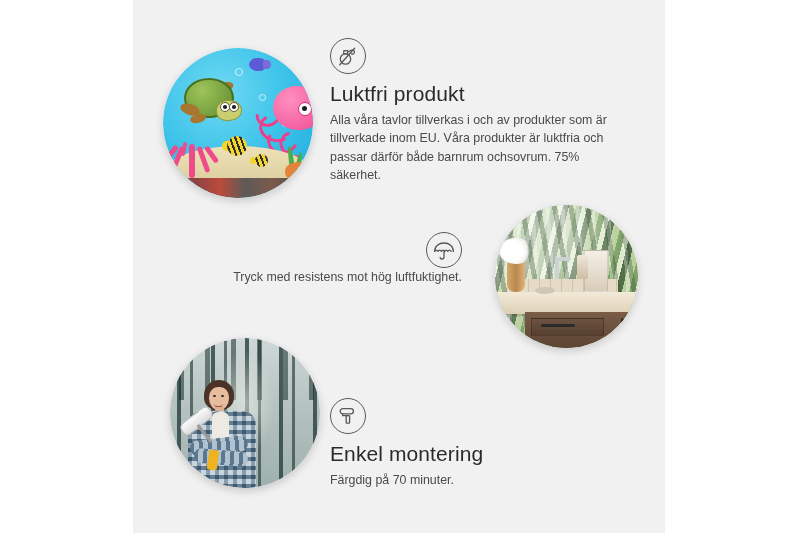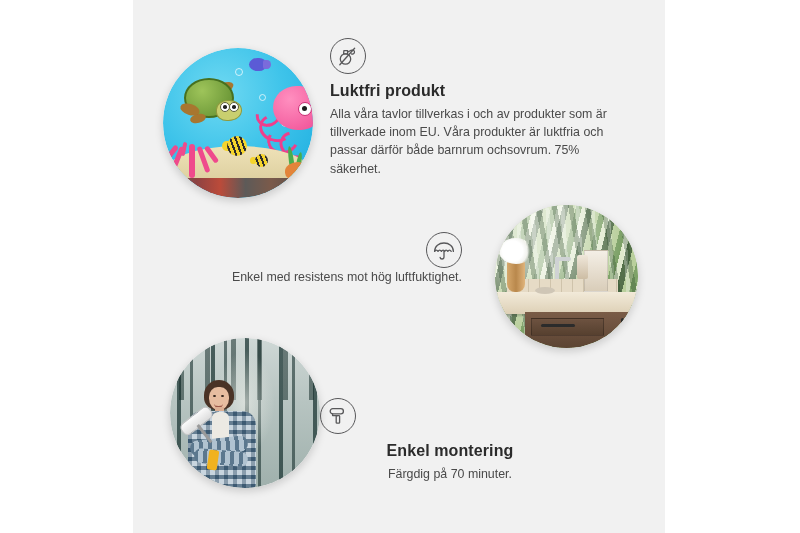--- a/index.html
+++ b/index.html
@@ -41,22 +41,22 @@
     border: 1.4px solid #58585a;
     border-radius: 50%;
     box-sizing: border-box;
     display: flex;
     align-items: center;
     justify-content: center;
   }
   .icon-badge svg { display:block; }
 
   .feat-title {
-    font-size: 16px;
-    font-weight: bold;
+    font-size: 21px;
+    font-weight: normal;
     color: #2b2b2b;
     letter-spacing: .1px;
     line-height: 1.25;
     margin: 7px 0 4px 0;
   }
 
   .feat-desc {
     font-size: 12.4px;
     color: #4a4a4a;
     line-height: 1.47;
@@ -342,21 +342,21 @@
     position:absolute; left:15px; top:11px; width:3px; height:22px; background:#9a9a9a;
   }
   .hand-tool {
     position:absolute; left:22px; top:74px; width:10px; height:20px;
     background:#f0b21f; border-radius:2px; transform:rotate(8deg);
   }
 
   
   #block1-text { left: 330px; top: 38px; width: 300px; }
   #block2-text { left: 200px; top: 232px; width: 262px; }
-  #block3-text { left: 320px; top: 398px; width: 260px; text-align: center; }
+  #block3-text { left: 330px; top: 398px; width: 260px; }
 
   .badge-row-right { display:flex; justify-content:flex-end; }
 </style>
 </head>
 <body>
 
 <div id="stage">
 
   <div id="panel"></div>
 
@@ -442,21 +442,21 @@
     <div class="badge-row-right">
       <div class="icon-badge">
         <svg width="24" height="24" viewBox="0 0 24 24" fill="none" stroke="#58585a" stroke-width="1.3" stroke-linecap="round" stroke-linejoin="round">
           <path d="M2.6 13.4 C2.6 7.9 7 5 12 5 s9.4 2.9 9.4 8.4"></path>
           <path d="M2.6 13.4 c1 -1.7 2.4 -1.7 3.4 0 c1 -1.7 2.4 -1.7 3.4 0 c1 -1.7 2.4 -1.7 3.4 0"></path>
           <path d="M12.4 13.4 c1 -1.7 2.4 -1.7 3.4 0 c1 -1.7 2.4 -1.7 3.4 0"></path>
           <path d="M12 13.4 L12 19.1 c0 1.1 -0.9 1.9 -2 1.9 c-1 0 -1.8 -0.7 -1.9 -1.6"></path>
         </svg>
       </div>
     </div>
-    <p class="feat-desc">Enkel med resistens mot hög luftfuktighet.</p>
+    <p class="feat-desc">Tryck med resistens mot hög luftfuktighet.</p>
   </div>
 
   <div class="photo" id="photo2">
     <div class="inner">
       <div class="bath-wall"></div>
       <div class="bath-backsplash"></div>
       <div class="bath-faucet"></div>
       <div class="bath-box"></div>
       <div class="bath-bottle"></div>
       <div class="bath-counter"></div>

